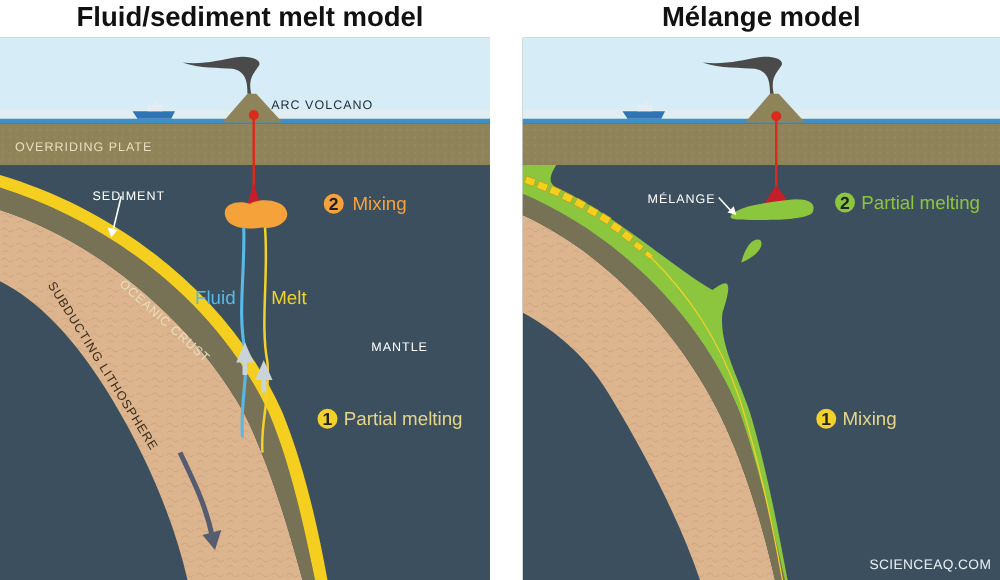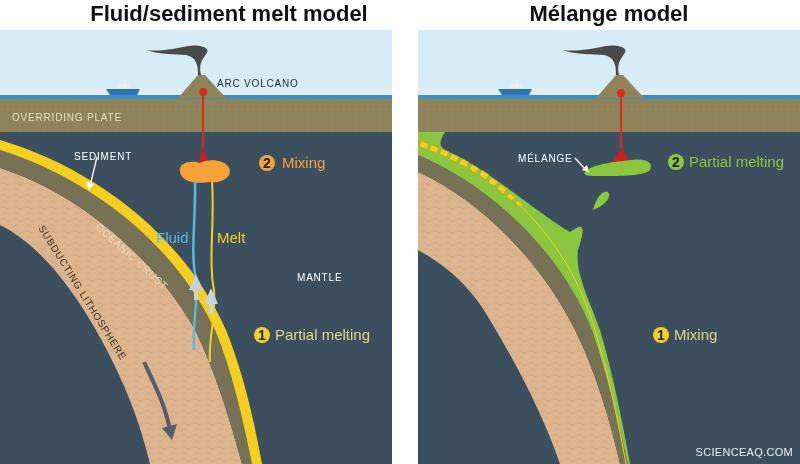--- a/index.html
+++ b/index.html
@@ -1,18 +1,18 @@
 <!DOCTYPE html>
 <html><head>
 <meta charset="utf-8">
 <style>
   html, body { margin:0; padding:0; background:#ffffff; }
   body { width:800px; height:464px; position:relative; overflow:hidden; font-family:"Liberation Sans", sans-serif; }
   .panel-title { position:absolute; top:0; height:28px; line-height:28px; font-family:"Liberation Sans", sans-serif; font-weight:bold; font-size:22px; color:#111; text-align:center; }
-  #title-left { left:0; width:400px;padding-left:29px; }
+  #title-left { left:0; width:400px; }
   #title-right { left:418px; width:382px; }
   svg { position:absolute; top:0; left:0; }
   .lbl { font-family:"Liberation Sans", sans-serif; }
   .caps { font-size:10px; letter-spacing:0.8px; fill:#ffffff; }
   .num-text { font-size:14px; font-weight:bold; fill:#222; }
   .step-label { font-size:15px; }
   .watermark { position:absolute; right:7px; bottom:6px; font-family:"Liberation Sans", sans-serif; font-size:11px; color:#e8eef2; letter-spacing:0.3px; }
 </style>
 </head>
 <body>

